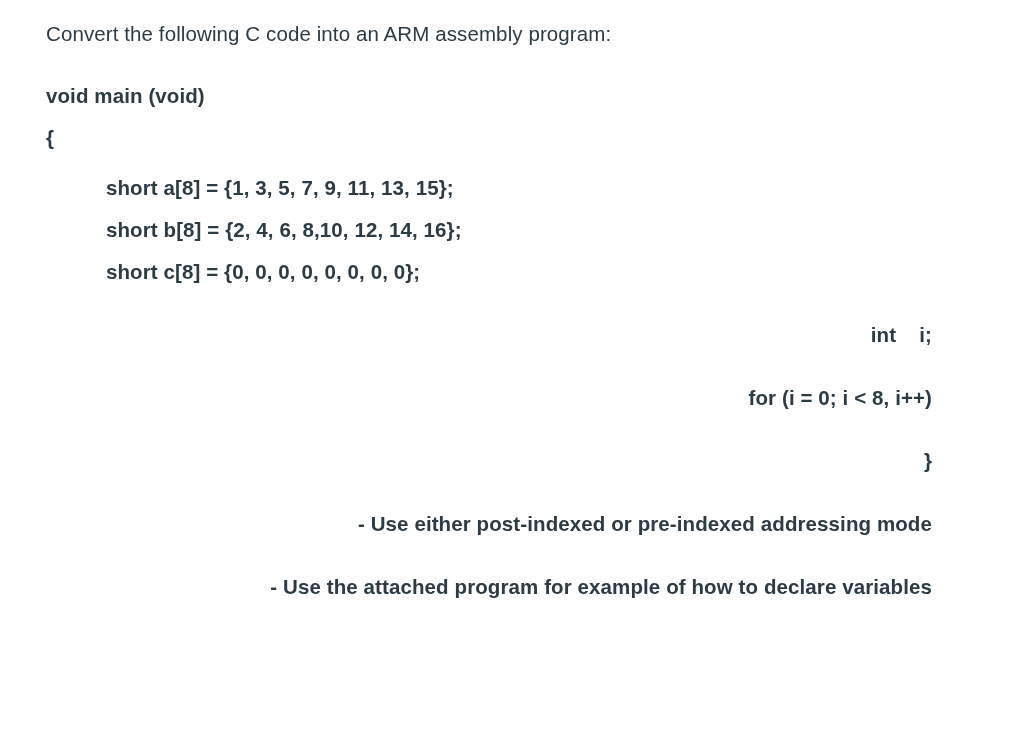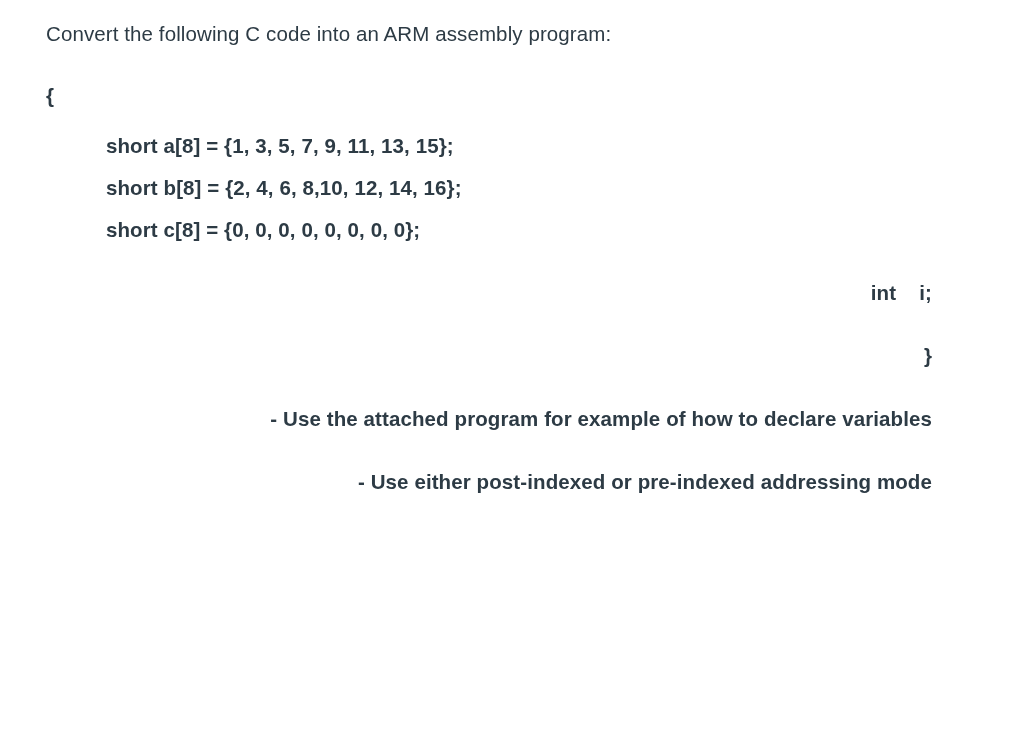--- a/index.html
+++ b/index.html
@@ -61,33 +61,35 @@
   .nowrap { white-space: pre; }
 </style>
 </head>
 <body>
 
 <div class="question-body">
 
   <p class="para intro">Convert the following C code into an ARM assembly program:</p>
 
   <div class="block-gap-lg">
+    <p class="para code nowrap">void main (void)</p>
     <p class="para brace nowrap">{</p>
   </div>
 
   <div class="code-lines">
     <p class="para code nowrap indent-1">short a[8] = {1, 3, 5, 7, 9, 11, 13, 15};</p>
     <p class="para code nowrap indent-1">short b[8] = {2, 4, 6, 8,10, 12, 14, 16};</p>
     <p class="para code nowrap indent-1">short c[8] = {0, 0, 0, 0, 0, 0, 0, 0};</p>
   </div>
 
   <p class="para code nowrap indent-1 block-gap-md">int    i;</p>
 
+  <p class="para code nowrap indent-1 block-gap-md">for (i = 0; i &lt; 8, i++)</p>
 
 
   <p class="para brace nowrap block-gap-md">}</p>
 
 
+  <p class="para hint block-gap-md">- Use either post-indexed or pre-indexed addressing mode</p>
+
   <p class="para hint block-gap-md">- Use the attached program for example of how to declare variables</p>
-
-  <p class="para hint block-gap-md">- Use either post-indexed or pre-indexed addressing mode</p>
 
 </div>
 
 </body></html>

